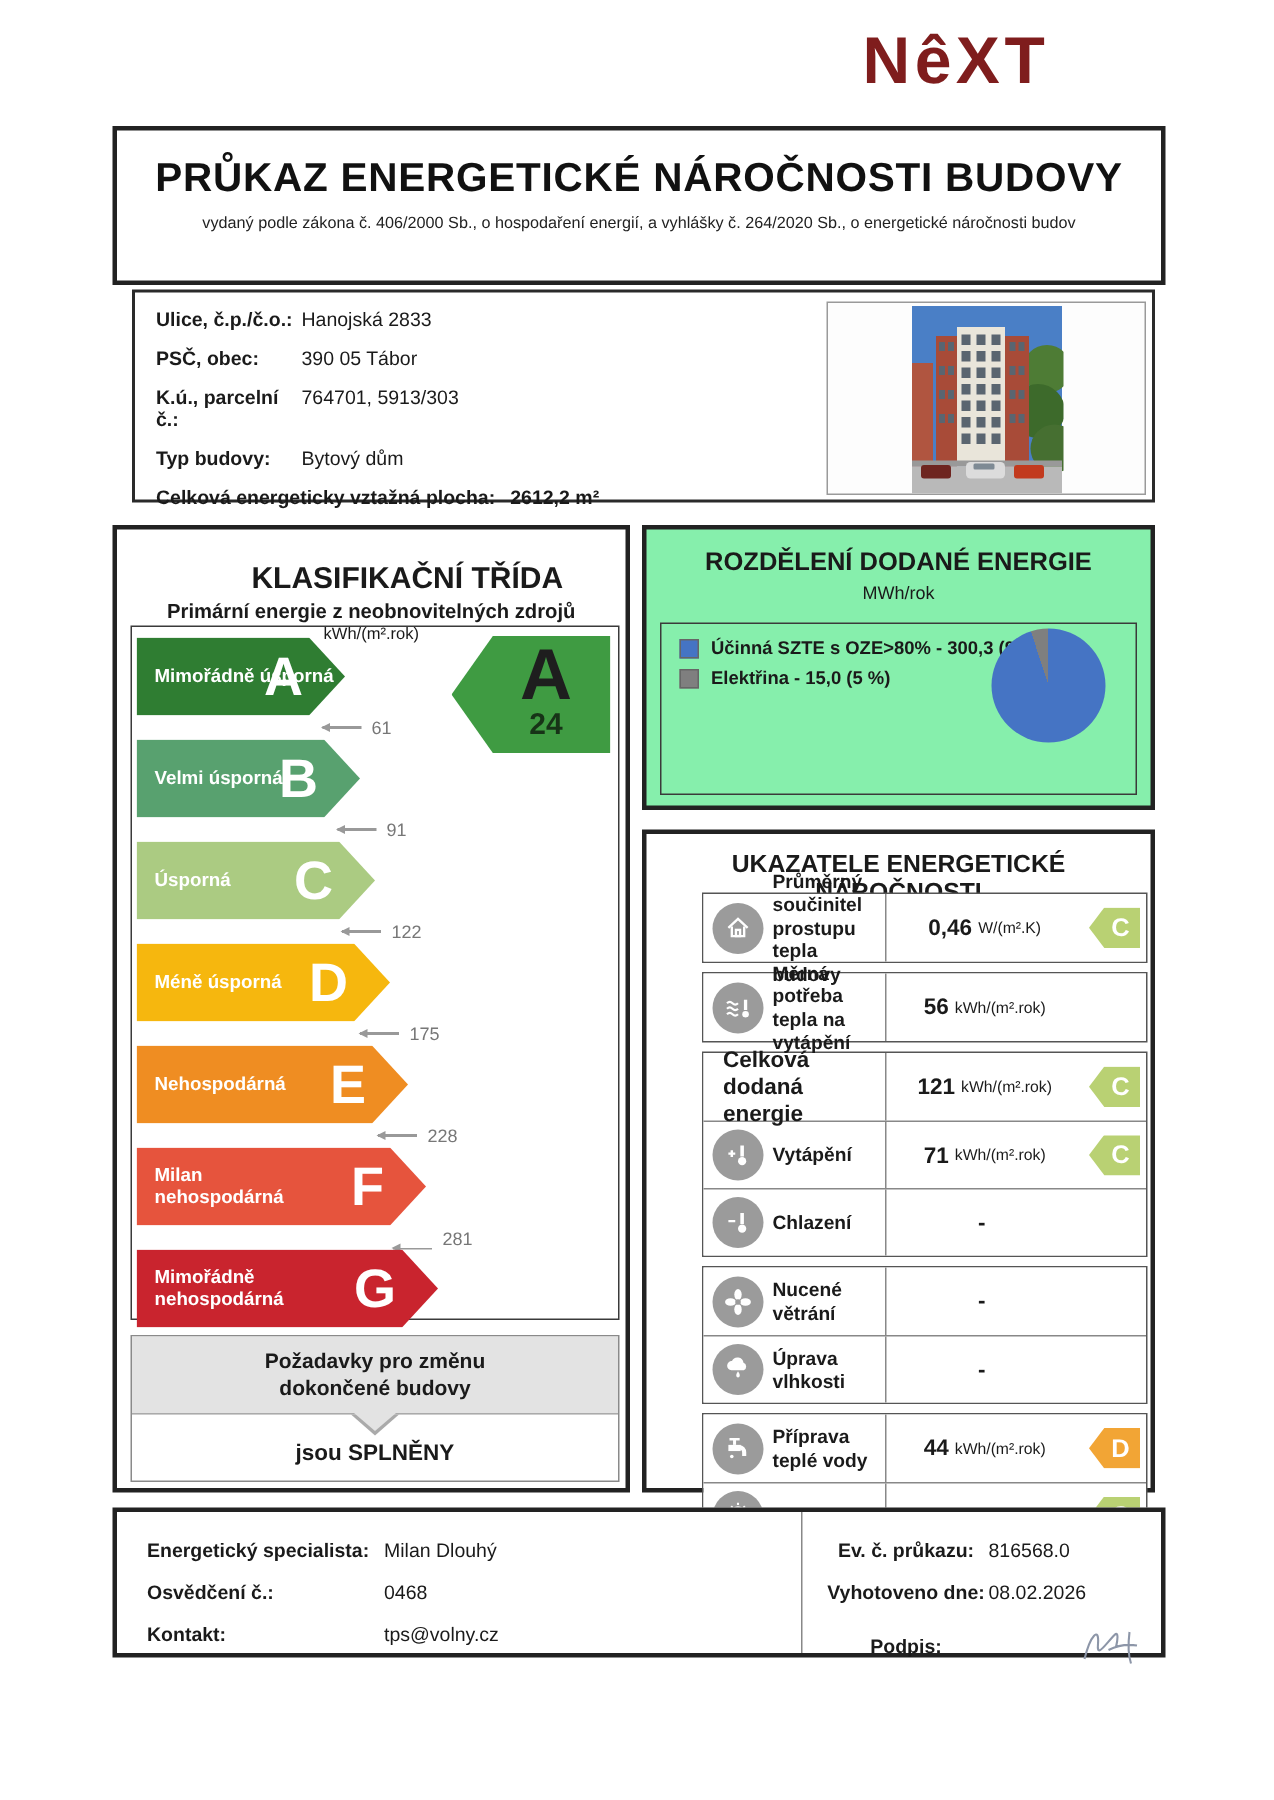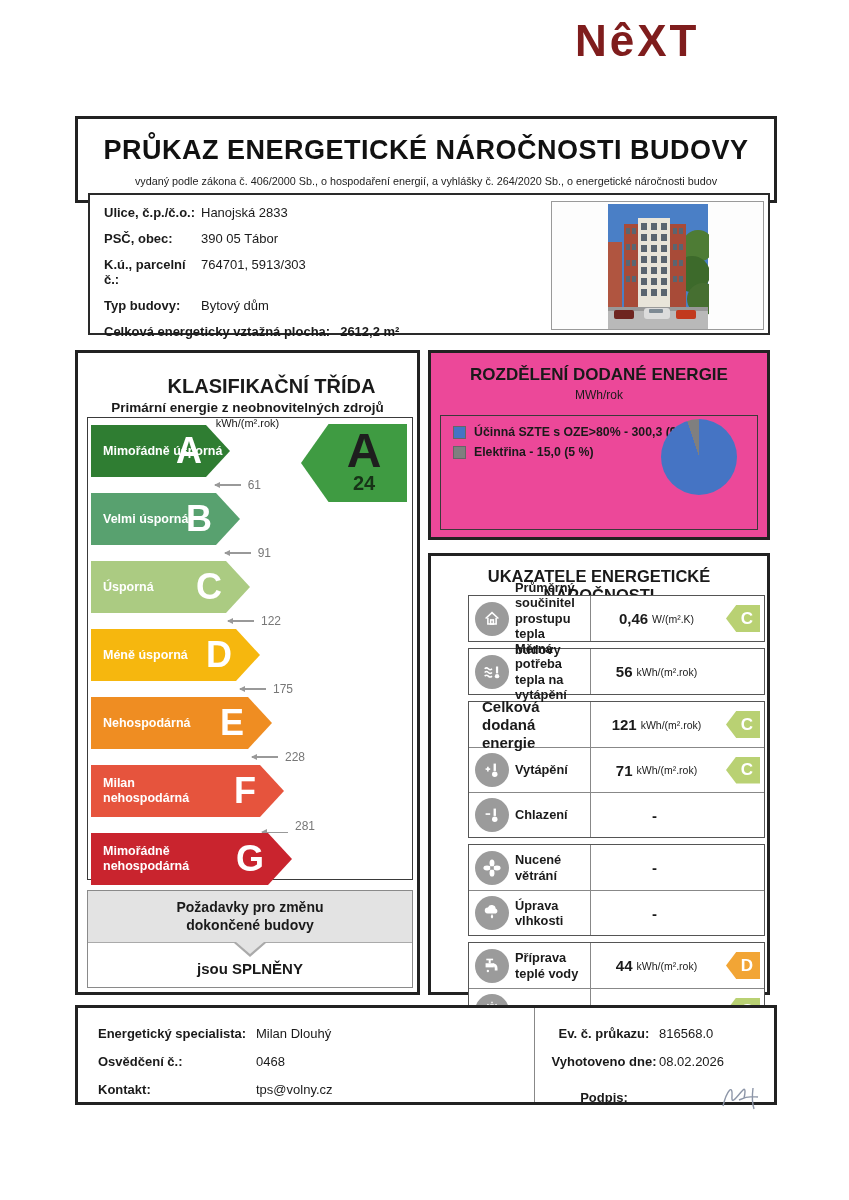--- a/index.html
+++ b/index.html
@@ -4,21 +4,21 @@
 <style>
   * { margin:0; padding:0; box-sizing:border-box; }
   body { background:#ffffff; font-family:"Liberation Sans", sans-serif; color:#1a1a1a; }
   .page { position:relative; width:849px; height:1200px; background:#fff; overflow:hidden; }
 
   
   .watermark { position:absolute; top:16px; left:575px; font-size:44px; font-weight:800;
     letter-spacing:3px; color:#7f1d1d; }
 
   
-  .header-box { position:absolute; left:75px; top:116px; width:702px; height:87px;
+  .header-box { position:absolute; left:75px; top:84px; width:702px; height:106px;
     border:3px solid #222; background:#fff; text-align:center; }
   .cert-title { margin-top:16px; font-size:27px; font-weight:bold; letter-spacing:.5px; color:#111; }
   .cert-subtitle { margin-top:9px; font-size:10.8px; font-weight:normal; color:#222; }
 
   
   .info-box { position:absolute; left:88px; top:193px; width:682px; height:142px;
     border:2px solid #2a2a2a; background:#fff; }
   .info-fields { position:absolute; left:14px; top:10px; width:440px; }
   .info-row { display:flex; margin-bottom:11px; font-size:13px; }
   .info-label { width:97px; font-weight:bold; flex:0 0 auto; }
@@ -69,21 +69,21 @@
     display:flex; align-items:center; justify-content:center; text-align:center; }
   .req-title { font-size:14px; font-weight:bold; max-width:220px; line-height:1.25; }
   .req-notch-border { position:absolute; left:50%; top:52px; transform:translateX(-50%);
     border-left:16px solid transparent; border-right:16px solid transparent; border-top:14px solid #aaa; }
   .req-notch { position:absolute; left:50%; top:51px; transform:translateX(-50%);
     border-left:14px solid transparent; border-right:14px solid transparent; border-top:12px solid #e3e3e3; }
   .req-result { text-align:center; margin-top:17px; font-size:15px; font-weight:bold; }
 
   
   .dist-panel { position:absolute; left:428px; top:350px; width:342px; height:190px;
-    border:3px solid #222; background:#ec4899; }
+    border:3px solid #222; background:#86efac; }
   .dist-title { text-align:center; margin-top:12px; font-size:17px; font-weight:bold; }
   .dist-unit { text-align:center; margin-top:3px; font-size:12px; }
   .dist-chart-box { position:absolute; left:9px; top:62px; width:318px; height:115px;
     border:1.5px solid #3a3a3a; }
   .legend { position:absolute; left:12px; top:9px; }
   .legend-item { display:flex; align-items:center; margin-bottom:6px; }
   .legend-swatch { width:13px; height:13px; border:1px solid #666; margin-right:8px; flex:0 0 auto; }
   .legend-label { font-size:12.3px; font-weight:bold; }
   .pie { position:absolute; right:20px; top:3px; width:76px; height:76px; border-radius:50%; }
 

